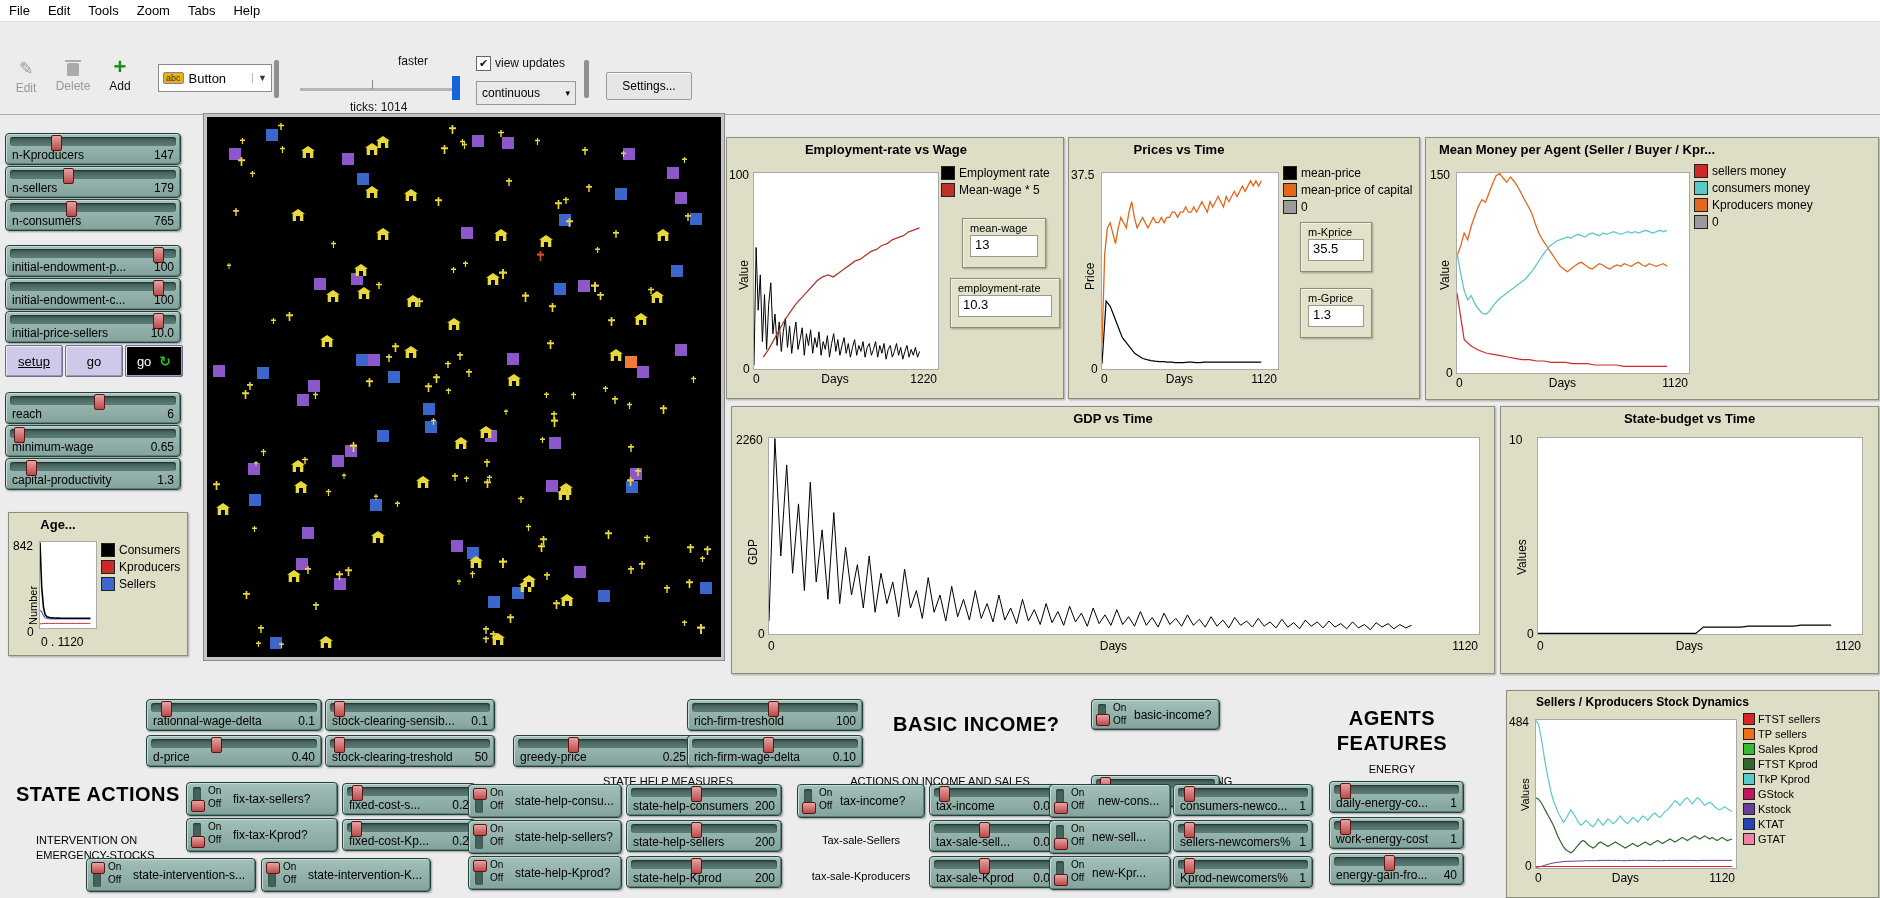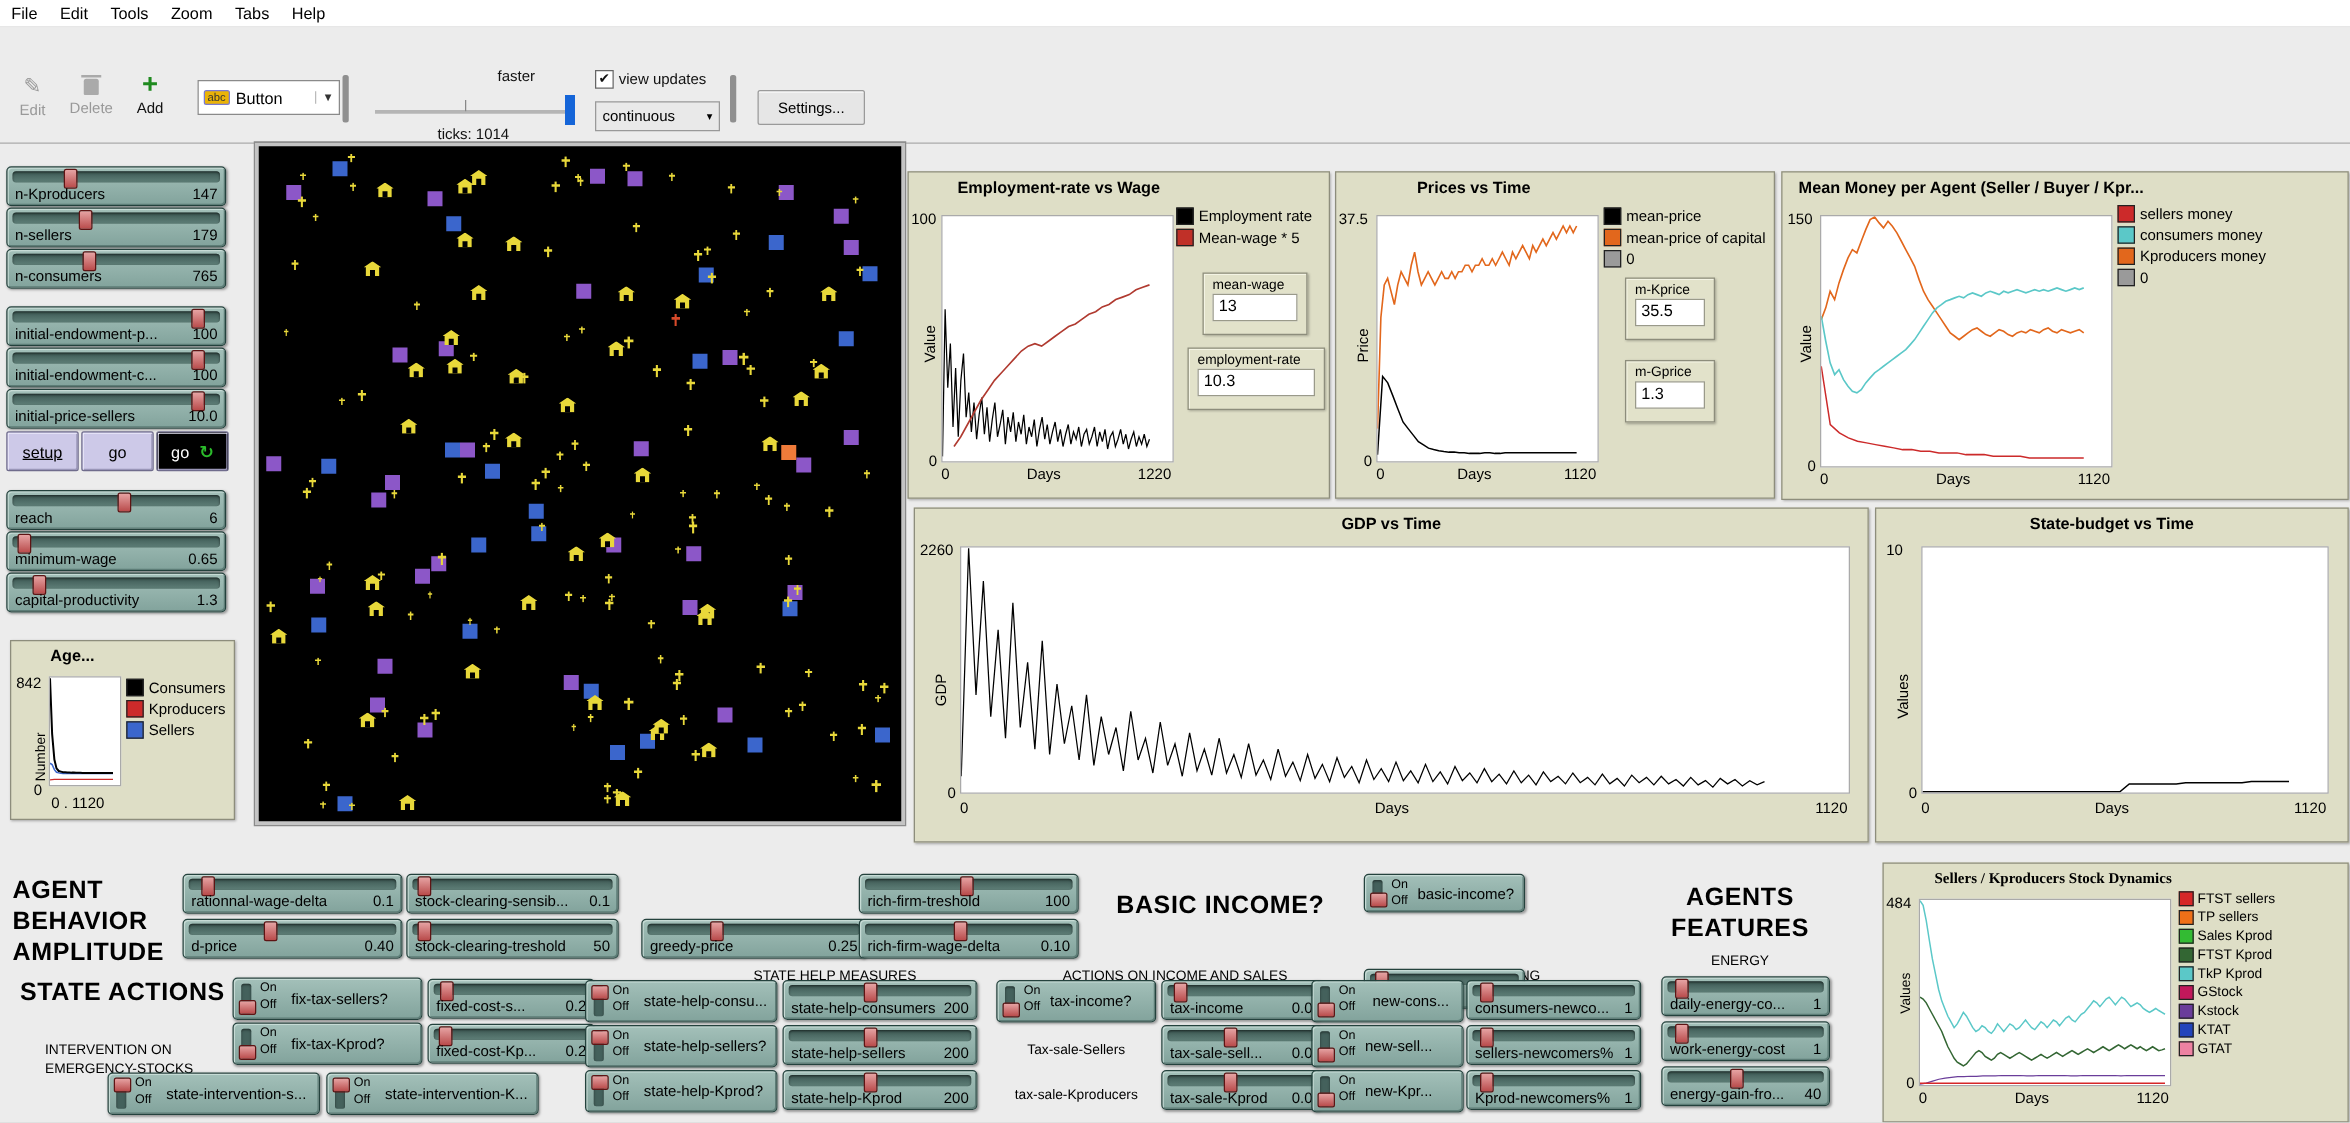--- a/index.html
+++ b/index.html
@@ -509,21 +509,21 @@
       <div class="agent person" style="background: rgb(232, 216, 58); width: 8px; height: 10px; left: 490px; top: 507px;"></div>
       <div class="agent person" style="background: rgb(232, 216, 58); width: 7px; height: 9px; left: 480px; top: 427px;"></div>
       <div class="agent person" style="background: rgb(232, 216, 58); width: 5px; height: 6px; left: 49px; top: 524px;"></div>
       <div class="agent person" style="background: rgb(232, 216, 58); width: 4px; height: 6px; left: 250px; top: 462px;"></div>
       <div class="agent person" style="background: rgb(232, 216, 58); width: 7px; height: 8px; left: 390px; top: 175px;"></div>
       <div class="agent square" style="background: rgb(239, 123, 58); width: 12px; height: 12px; left: 418px; top: 239px;"></div>
       <div class="agent person" style="background: rgb(216, 74, 42); width: 7px; height: 10px; left: 330px; top: 134px;"></div>
     </div>
 
   <div class="plot" style="left:726px;top:137px;width:336px;height:260px;">
-    <div class="ptitle" style="right:96px;">Employment-rate vs Wage</div>
+    <div class="ptitle" style="right:96px;text-align:right;">Employment-rate vs Wage</div>
     <div class="ymax" style="left:2px;top:30px;">100</div>
     <div class="ylab" style="left:10px;top:152px;">Value</div>
     <div class="parea" style="left:26px;top:34px;width:184px;height:196px;"><svg width="184" height="196">
           <polyline points="0.0,192.1 2.1,74.5 4.2,137.2 6.3,101.9 8.4,168.6 10.5,121.5 12.6,176.4 14.7,131.3 16.8,109.8 18.9,160.7 21.0,141.1 23.1,172.5 25.2,149.0 27.3,178.4 29.3,158.8 31.4,145.0 33.5,174.4 35.6,152.9 37.7,180.3 39.8,162.7 41.9,149.0 44.0,176.4 46.1,166.6 48.2,154.8 50.3,182.3 52.4,160.7 54.5,172.5 56.6,156.8 58.7,180.3 60.8,164.6 62.9,174.4 65.0,158.8 67.1,182.3 69.2,168.6 71.3,176.4 73.4,162.7 75.5,184.2 77.6,170.5 79.7,160.7 81.8,178.4 83.8,166.6 85.9,182.3 88.0,172.5 90.1,164.6 92.2,180.3 94.3,170.5 96.4,184.2 98.5,174.4 100.6,166.6 102.7,182.3 104.8,172.5 106.9,178.4 109.0,168.6 111.1,184.2 113.2,174.4 115.3,170.5 117.4,182.3 119.5,176.4 121.6,168.6 123.7,184.2 125.8,172.5 127.9,180.3 130.0,170.5 132.1,186.2 134.2,176.4 136.3,172.5 138.3,184.2 140.4,178.4 142.5,170.5 144.6,182.3 146.7,174.4 148.8,186.2 150.9,178.4 153.0,172.5 155.1,184.2 157.2,176.4 159.3,182.3 161.4,174.4 163.5,184.2 165.6,178.4" fill="none" stroke="#000000" stroke-width="1"></polyline>
           <polyline points="9.2,184.2 14.6,176.4 20.0,166.6 25.4,156.8 30.8,147.0 36.2,139.2 41.6,131.3 47.0,125.4 52.3,119.6 57.7,113.7 63.1,107.8 68.5,103.9 73.9,101.9 79.3,103.9 84.7,100.0 90.1,96.0 95.5,92.1 100.9,88.2 106.3,86.2 111.7,82.3 117.1,78.4 122.5,76.4 127.8,72.5 133.2,70.6 138.6,66.6 144.0,64.7 149.4,62.7 154.8,58.8 160.2,56.8 165.6,54.9" fill="none" stroke="#b03a30" stroke-width="1.3"></polyline>
         </svg></div>
     <div class="ymin" style="left:16px;top:224px;">0</div>
     <div class="xaxis" style="left:26px;top:234px;width:184px;">
         <span>0</span>
         <span>Days</span>
@@ -646,21 +646,21 @@
         </svg></div>
     <div class="ymin" style="left:26px;top:220px;">0</div>
     <div class="xaxis" style="left:36px;top:232px;width:324px;">
         <span>0</span>
         <span>Days</span>
         <span>1120</span>
       </div>
   </div>
 
   <div class="plot small" style="left:1506px;top:690px;width:371px;height:206px;">
-    <div class="ptitle" style="right:100px;font-size:12px;font-family:Liberation Serif, serif;">Sellers / Kproducers Stock Dynamics</div>
+    <div class="ptitle" style="right:100px;font-size:12px;">Sellers / Kproducers Stock Dynamics</div>
     <div class="ymax" style="left:2px;top:24px;">484</div>
     <div class="ylab" style="left:12px;top:120px;font-size:11px;">Values</div>
     <div class="parea" style="left:28px;top:28px;width:200px;height:148px;"><svg width="200" height="148">
           <polyline points="0.0,0.6 2.5,4.3 5.0,16.5 7.4,31.8 9.9,47.1 12.4,59.3 14.9,71.6 17.4,80.7 19.8,86.8 22.3,93.0 24.8,97.5 27.3,102.1 29.8,99.1 32.3,94.5 34.7,89.9 37.2,93.0 39.7,97.5 42.2,102.1 44.7,105.2 47.1,103.7 49.6,100.6 52.1,102.1 54.6,105.2 57.1,106.7 59.5,103.7 62.0,99.1 64.5,102.1 67.0,105.2 69.5,102.1 71.9,99.1 74.4,100.6 76.9,103.7 79.4,102.1 81.9,99.1 84.4,96.0 86.8,99.1 89.3,102.1 91.8,103.7 94.3,100.6 96.8,97.5 99.2,99.1 101.7,102.1 104.2,99.1 106.7,96.0 109.2,97.5 111.6,100.6 114.1,97.5 116.6,94.5 119.1,93.0 121.6,96.0 124.1,97.5 126.5,94.5 129.0,91.4 131.5,89.9 134.0,86.8 136.5,83.8 138.9,80.7 141.4,82.3 143.9,85.3 146.4,82.3 148.9,79.2 151.3,77.7 153.8,80.7 156.3,83.8 158.8,80.7 161.3,77.7 163.7,79.2 166.2,82.3 168.7,85.3 171.2,83.8 173.7,82.3 176.2,83.8 178.6,86.8 181.1,88.4 183.6,89.9 186.1,88.4 188.6,86.8 191.0,88.4 193.5,89.9 196.0,91.4" fill="none" stroke="#5bc8c8" stroke-width="1.2"></polyline>
           <polyline points="0.0,77.7 2.5,79.2 5.0,82.3 7.4,86.8 9.9,91.4 12.4,96.0 14.9,100.6 17.4,105.2 19.8,111.3 22.3,117.4 24.8,122.0 27.3,126.6 29.8,129.7 32.3,131.2 34.7,132.7 37.2,131.2 39.7,128.1 42.2,125.1 44.7,122.0 47.1,120.5 49.6,122.0 52.1,125.1 54.6,126.6 57.1,128.1 59.5,126.6 62.0,123.5 64.5,122.0 67.0,123.5 69.5,125.1 71.9,126.6 74.4,125.1 76.9,123.5 79.4,122.0 81.9,123.5 84.4,125.1 86.8,126.6 89.3,128.1 91.8,126.6 94.3,125.1 96.8,123.5 99.2,125.1 101.7,126.6 104.2,125.1 106.7,123.5 109.2,122.0 111.6,123.5 114.1,125.1 116.6,123.5 119.1,122.0 121.6,120.5 124.1,122.0 126.5,123.5 129.0,122.0 131.5,120.5 134.0,119.0 136.5,120.5 138.9,122.0 141.4,120.5 143.9,119.0 146.4,117.4 148.9,119.0 151.3,120.5 153.8,119.0 156.3,117.4 158.8,115.9 161.3,117.4 163.7,119.0 166.2,117.4 168.7,115.9 171.2,117.4 173.7,119.0 176.2,117.4 178.6,119.0 181.1,120.5 183.6,119.0 186.1,117.4 188.6,119.0 191.0,120.5 193.5,119.9 196.0,119.0" fill="none" stroke="#336633" stroke-width="1.2"></polyline>
           <polyline points="0.0,147.4 5.0,146.5 10.1,144.9 15.1,143.4 20.1,142.5 25.1,141.9 30.2,141.3 35.2,141.3 40.2,141.0 45.2,141.0 50.3,140.7 55.3,140.7 60.3,140.7 65.3,140.4 70.4,140.4 75.4,140.4 80.4,140.4 85.4,140.7 90.5,140.7 95.5,140.4 100.5,140.4 105.5,140.4 110.6,140.4 115.6,140.4 120.6,140.7 125.6,140.7 130.7,140.4 135.7,140.4 140.7,140.4 145.7,140.4 150.8,140.4 155.8,140.4 160.8,140.7 165.8,140.4 170.9,140.4 175.9,140.4 180.9,140.4 185.9,140.4 191.0,140.4 196.0,140.4" fill="none" stroke="#6a3d9a" stroke-width="1"></polyline>
           <polyline points="0.0,146.5 21.8,146.5 43.6,146.5 65.3,146.5 87.1,146.5 108.9,146.5 130.7,146.5 152.4,146.5 174.2,146.5 196.0,146.5" fill="none" stroke="#d62728" stroke-width="1.2"></polyline>
         </svg></div>
     <div class="ymin" style="left:18px;top:168px;">0</div>
     <div class="xaxis" style="left:28px;top:180px;width:200px;">
@@ -701,25 +701,20 @@
           <span class="lswatch" style="background: rgb(34, 68, 187);"></span>
           <span>KTAT</span>
         </div>
         <div class="litem">
           <span class="lswatch" style="background: rgb(238, 130, 162);"></span>
           <span>GTAT</span>
         </div>
       </div>
   </div>
 
-  <div class="big-heading" style="left:10px;top:700px;">
-    <div>AGENT</div>
-      <div>BEHAVIOR</div>
-      <div>AMPLITUDE</div>
-  </div>
   <div class="big-heading" style="left:16px;top:782px;">STATE ACTIONS</div>
   <div class="small-heading" style="left:36px;top:833px;text-align:left;font-size:11px;line-height:15px;">
     <div>INTERVENTION ON</div>
       <div>EMERGENCY-STOCKS</div>
   </div>
   <div class="big-heading" style="left:893px;top:712px;">BASIC INCOME?</div>
   <div class="big-heading" style="left:1330px;top:706px;width:124px;text-align:center;">
     <div>AGENTS</div>
       <div>FEATURES</div>
   </div>

